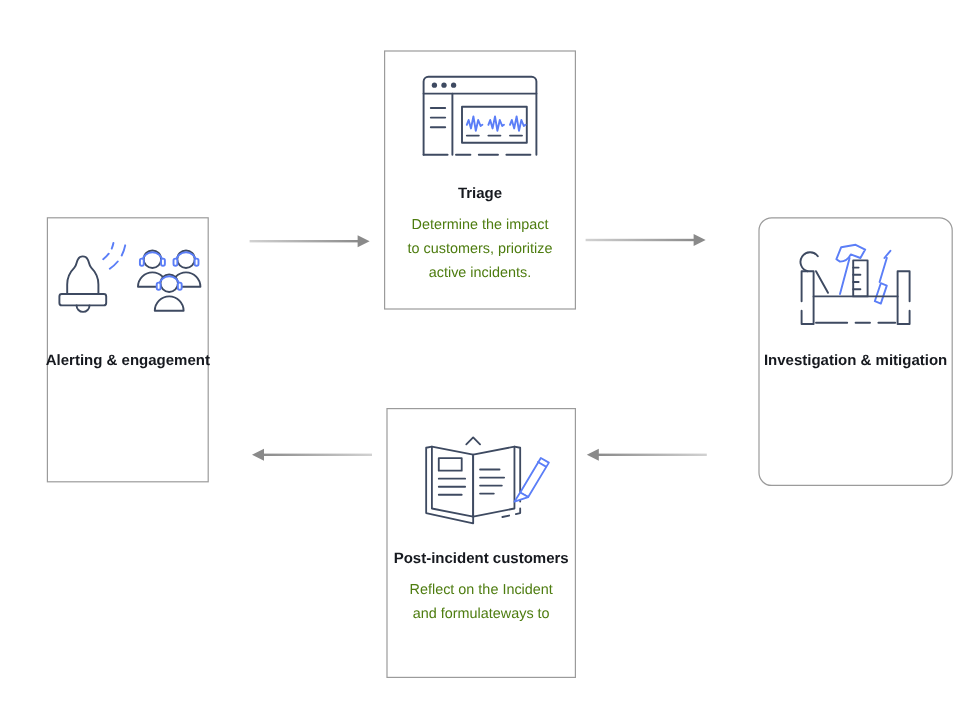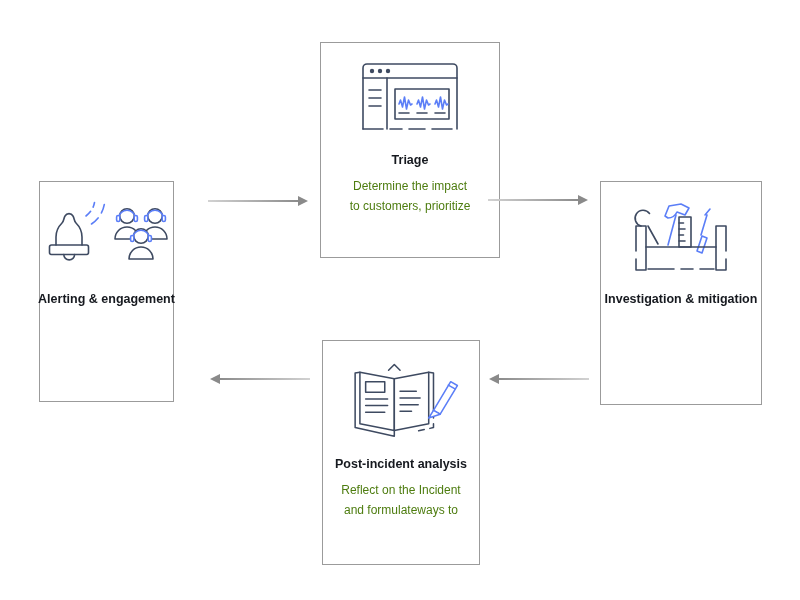--- a/index.html
+++ b/index.html
@@ -9,22 +9,22 @@
   }
   .card {
     position:absolute; background:#ffffff; border:1px solid #9B9B9B;
     box-sizing:border-box; display:flex; flex-direction:column;
     align-items:center; text-align:center;
   }
   .icon { margin-top:13px; flex:0 0 auto; }
   .title { font-size:12.5px; font-weight:bold; color:#16191F; margin-top:13px; white-space:nowrap; }
   .body { margin-top:9px; font-size:12px; color:#4d7c0f; line-height:20px; white-space:nowrap; }
   #card-alerting      { left:39px;  top:181px; width:135px; height:221px; }
-  #card-triage        { left:320px; top:42px;  width:180px; height:216px; }
-  #card-investigation { left:600px; top:181px; width:162px; height:224px; }
+  #card-triage        { left:320px; top:42px;  width:160px; height:216px; }
+  #card-investigation { left:632px; top:181px; width:162px; height:224px;border-radius:11px; }
   #card-postincident  { left:322px; top:340px; width:158px; height:225px; }
 
   .arrow { position:absolute; height:12px; }
   .arrow .shaft { position:absolute; top:5.2px; height:1.6px; }
   .arrow.right .shaft { left:0; right:8px;  background:linear-gradient(to right,#d2d2d2,#8a8a8a); }
   .arrow.left  .shaft { left:8px; right:0;  background:linear-gradient(to left, #d2d2d2,#8a8a8a); }
   .arrow .head { position:absolute; top:1px; width:0; height:0;
                  border-top:5px solid transparent; border-bottom:5px solid transparent; }
   .arrow.right .head { right:0; border-left:10px solid #8a8a8a; }
   .arrow.left  .head { left:0;  border-right:10px solid #8a8a8a; }
@@ -87,20 +87,21 @@
       <path class="bl" d="M44 48 l1.5 -4 l2 7 l2 -10 l2 12 l2 -9 l2 5 l1.5 -1"></path>
       <path class="bl" d="M62 48 l1.5 -4 l2 7 l2 -10 l2 12 l2 -9 l2 5 l1.5 -1"></path>
       <path class="bl" d="M80 48 l1.5 -4 l2 7 l2 -10 l2 12 l2 -9 l2 5 l1.5 -1"></path>
       <path class="dk" d="M44 57 h10 M62 57 h10 M80 57 h10" stroke-width="2"></path>
     </svg>
   </div>
   <div class="title">Triage</div>
   <div class="body">
     <div>Determine the impact</div>
     <div>to customers, prioritize</div>
+    <div>active incidents.</div>
   </div>
 </div>
 
 <div class="card" id="card-investigation">
   <div class="icon">
     <svg width="115" height="80" viewBox="0 0 115 80">
 
       <path class="dk" d="M25.5 18.5 a8 8 0 1 0 -8.5 12.5" stroke-width="2.4"></path>
       <path class="dk" d="M24 31 L34 49" stroke-width="3"></path>
 
@@ -131,21 +132,21 @@
       <path class="dk fw" d="M94 19 L58 26 L58 80 L94 73 Z"></path>
       <path class="dk" d="M52 17 L58 11 L64 17"></path>
       <rect class="dk" x="28" y="29" width="20" height="11"></rect>
       <path class="dk" d="M28 47 h23 M28 54 h23 M28 61 h20"></path>
       <path class="dk" d="M64 39 h17 M64 46 h21 M64 53 h19 M64 60 h12"></path>
       <path class="bl fw" d="M99 59 L117 29 L124 33 L106 63 Z"></path>
       <path class="bl fw" d="M99 59 L106 63 L94 67 Z"></path>
       <path class="bl" d="M114.5 32.5 L121.5 36.5"></path>
     </svg>
   </div>
-  <div class="title">Post-incident analysis</div>
+  <div class="title">Post-incident customers</div>
   <div class="body">
     <div>Reflect on the Incident</div>
     <div>and formulateways to</div>
   </div>
 </div>
 
 <div class="arrow right" id="arrow-1">
   <div class="shaft"></div>
   <div class="head"></div>
 </div>

